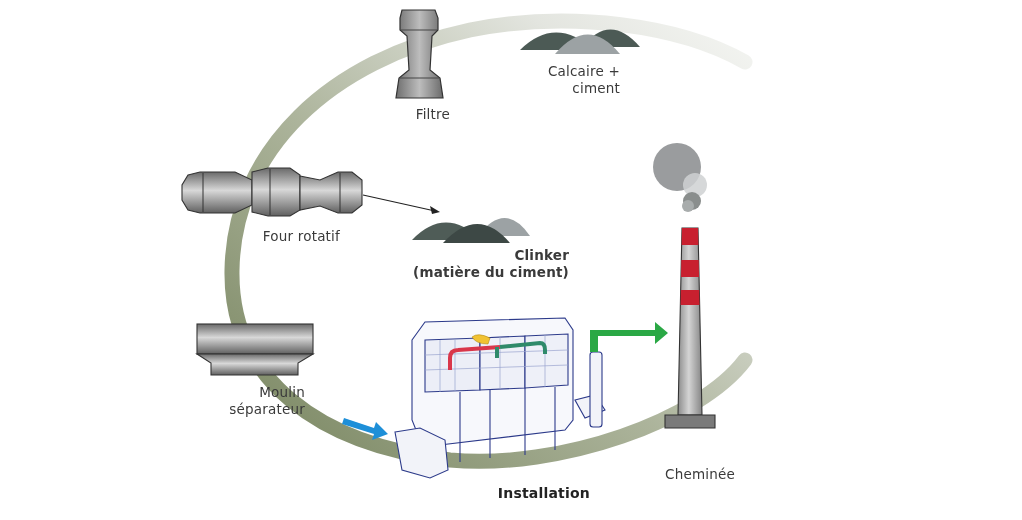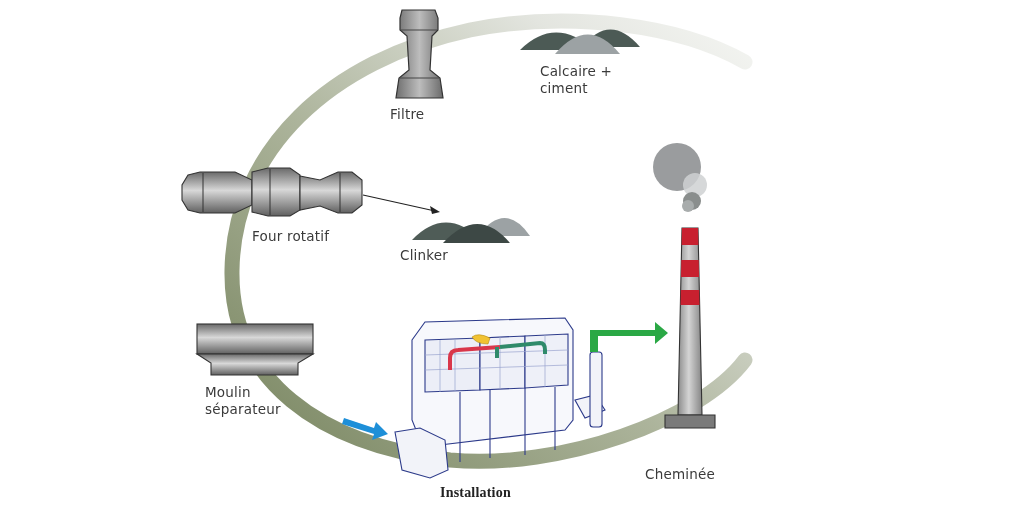--- a/index.html
+++ b/index.html
@@ -1,19 +1,19 @@
 <!DOCTYPE html>
 <html><head>
 <meta charset="utf-8">
 <style>
   html, body { margin: 0; padding: 0; background: #ffffff; }
   body { width: 1022px; height: 520px; position: relative; overflow: hidden; font-family: "DejaVu Sans", sans-serif; }
   svg.scene { position: absolute; left: 0; top: 0; }
-  .lbl { position: absolute; text-align: left; color: #3a3a3a; font-size: 13.5px; line-height: 17px; letter-spacing: 0.2px; white-space: nowrap; }
-  .lbl.bold { font-weight: bold; color: #222; font-size: 14px; line-height: 18px; font-family: Liberation Serif, serif; }
+  .lbl { position: absolute; text-align: right; color: #3a3a3a; font-size: 13.5px; line-height: 17px; letter-spacing: 0.2px; white-space: nowrap; }
+  .lbl.bold { font-weight: bold; color: #222; font-size: 14px; line-height: 18px; }
 </style>
 </head>
 <body>
 
 <svg class="scene" width="1022" height="520" viewBox="0 0 1022 520">
   <defs>
     <linearGradient id="ringGrad" x1="0" y1="1" x2="1" y2="0">
       <stop offset="0" stop-color="#6f7d55"></stop>
       <stop offset="0.45" stop-color="#a8b096"></stop>
       <stop offset="0.8" stop-color="#e2e4de"></stop>
@@ -127,23 +127,24 @@
     <circle cx="692" cy="201" r="9" fill="#8a8e8d"></circle>
     <circle cx="688" cy="206" r="6" fill="#a8acac"></circle>
   </g>
 </svg>
 
 <div class="lbl" style="left:390px; top:106px; width:60px;">Filtre</div>
 <div class="lbl" style="left:540px; top:63px; width:80px;">
   <div>Calcaire +</div>
   <div>ciment</div>
 </div>
-<div class="lbl" style="left:252px; top:228px; width:100px;">Four rotatif</div>
-<div class="lbl" style="left:400px; top:247px; width:160px;">
+<div class="lbl" style="left:240px; top:228px; width:100px;">Four rotatif</div>
+<div class="lbl" style="left:409px; top:247px; width:160px;font-weight:bold;">
   <div>Clinker</div>
+  <div>(matière du ciment)</div>
 </div>
 <div class="lbl" style="left:205px; top:384px; width:100px;">
   <div>Moulin</div>
   <div>séparateur</div>
 </div>
 <div class="lbl bold" style="left:440px; top:484px; width:150px;">
   <div>Installation</div>
 </div>
 <div class="lbl" style="left:645px; top:434px; width:90px;margin-top:32px;">Cheminée</div>
 

